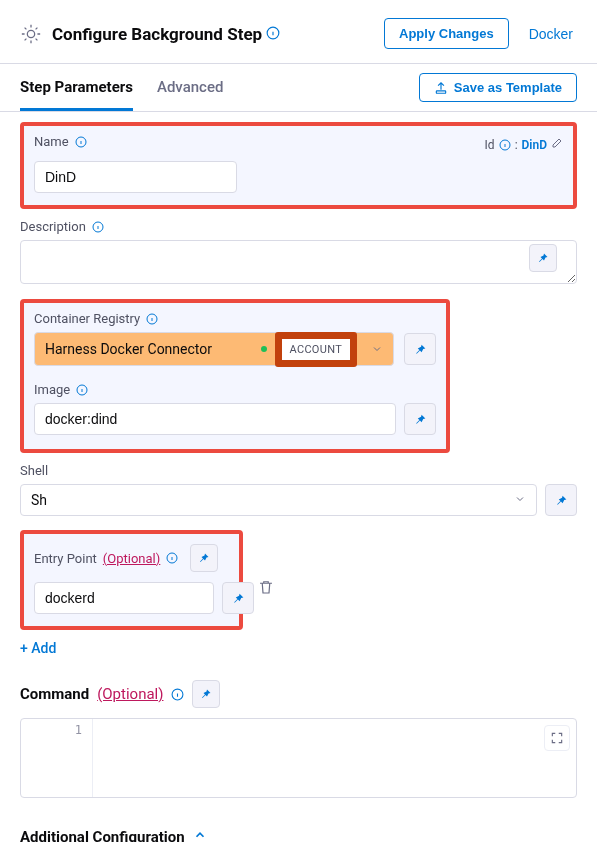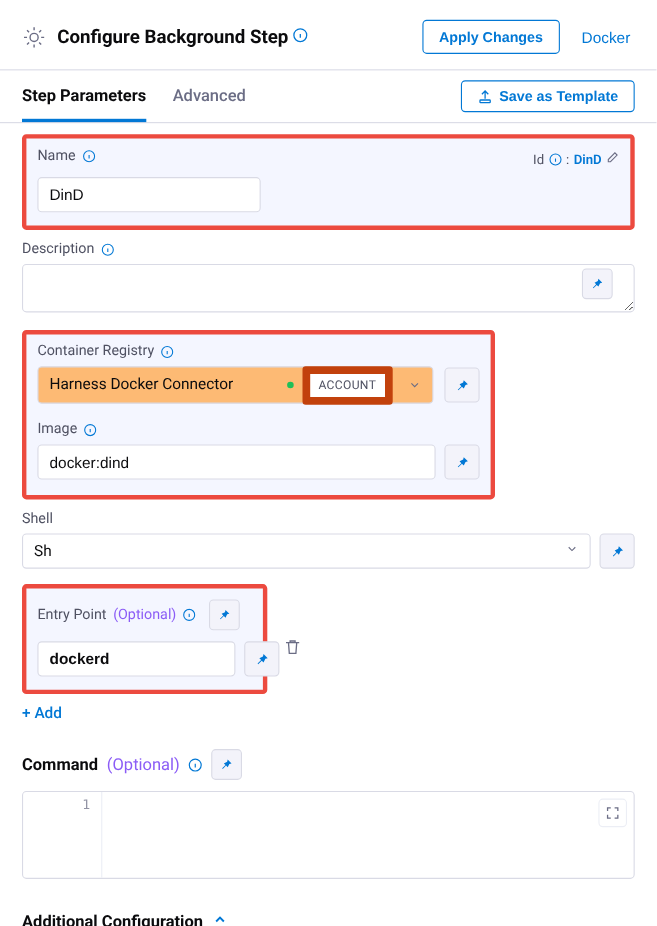--- a/index.html
+++ b/index.html
@@ -92,21 +92,21 @@
   .plainblock {
     padding: 8px 0 0 0;
     margin-top: 2px;
   }
   .lbl {
     font-size: 13px;
     color: #4f5162;
     margin-bottom: 6px;
     display: flex; align-items: center; gap: 6px;
   }
-  .optional { color:#8b5cf6; font-weight:400; }
+  .optional { color:#be185d; font-weight:400;text-decoration:underline; }
   .info-ic { color:#0278d5; display:inline-flex; }
   .row {
     display: flex; align-items: center; gap: 8px;
   }
   .input {
     flex: 1;
     height: 32px;
     border: 1px solid #d9dae5;
     border-radius: 4px;
     background: #fff;
@@ -161,21 +161,21 @@
     border:7px solid #c2410c; border-radius:3px;
     font-size:11px; padding:4px 8px; color:#4f5162; background:#fff;
     letter-spacing: .3px;
   }
   .chev { width:24px; display:inline-flex; justify-content:center; color:#6b6d85;}
   .select {
     flex:1; height:32px; border:1px solid #d9dae5; border-radius:4px; background:#fff;
     display:flex; align-items:center; padding:0 10px; justify-content:space-between;
     font-size:14px;
   }
-  .entry-row .input { width:180px; flex:0 0 auto;font-weight:bold; }
+  .entry-row .input { width:180px; flex:0 0 auto; }
   .trash { color:#6b6d85; width:20px; height:20px; display:inline-flex; cursor:pointer; margin-left:14px;}
   .addlink { color:#0278d5; font-size:14px; margin-top:10px; cursor:pointer; font-weight:500;}
   .cmd-group { margin-top: 24px; }
   .cmd-head { display:flex; align-items:center; gap:8px; font-size:15px; font-weight:700; margin-bottom:10px;}
   .code-editor {
     border: 1px solid #d9dae5; border-radius:4px; height:80px; position:relative;
     background:#fff;
     display:flex;
   }
   .gutter {

